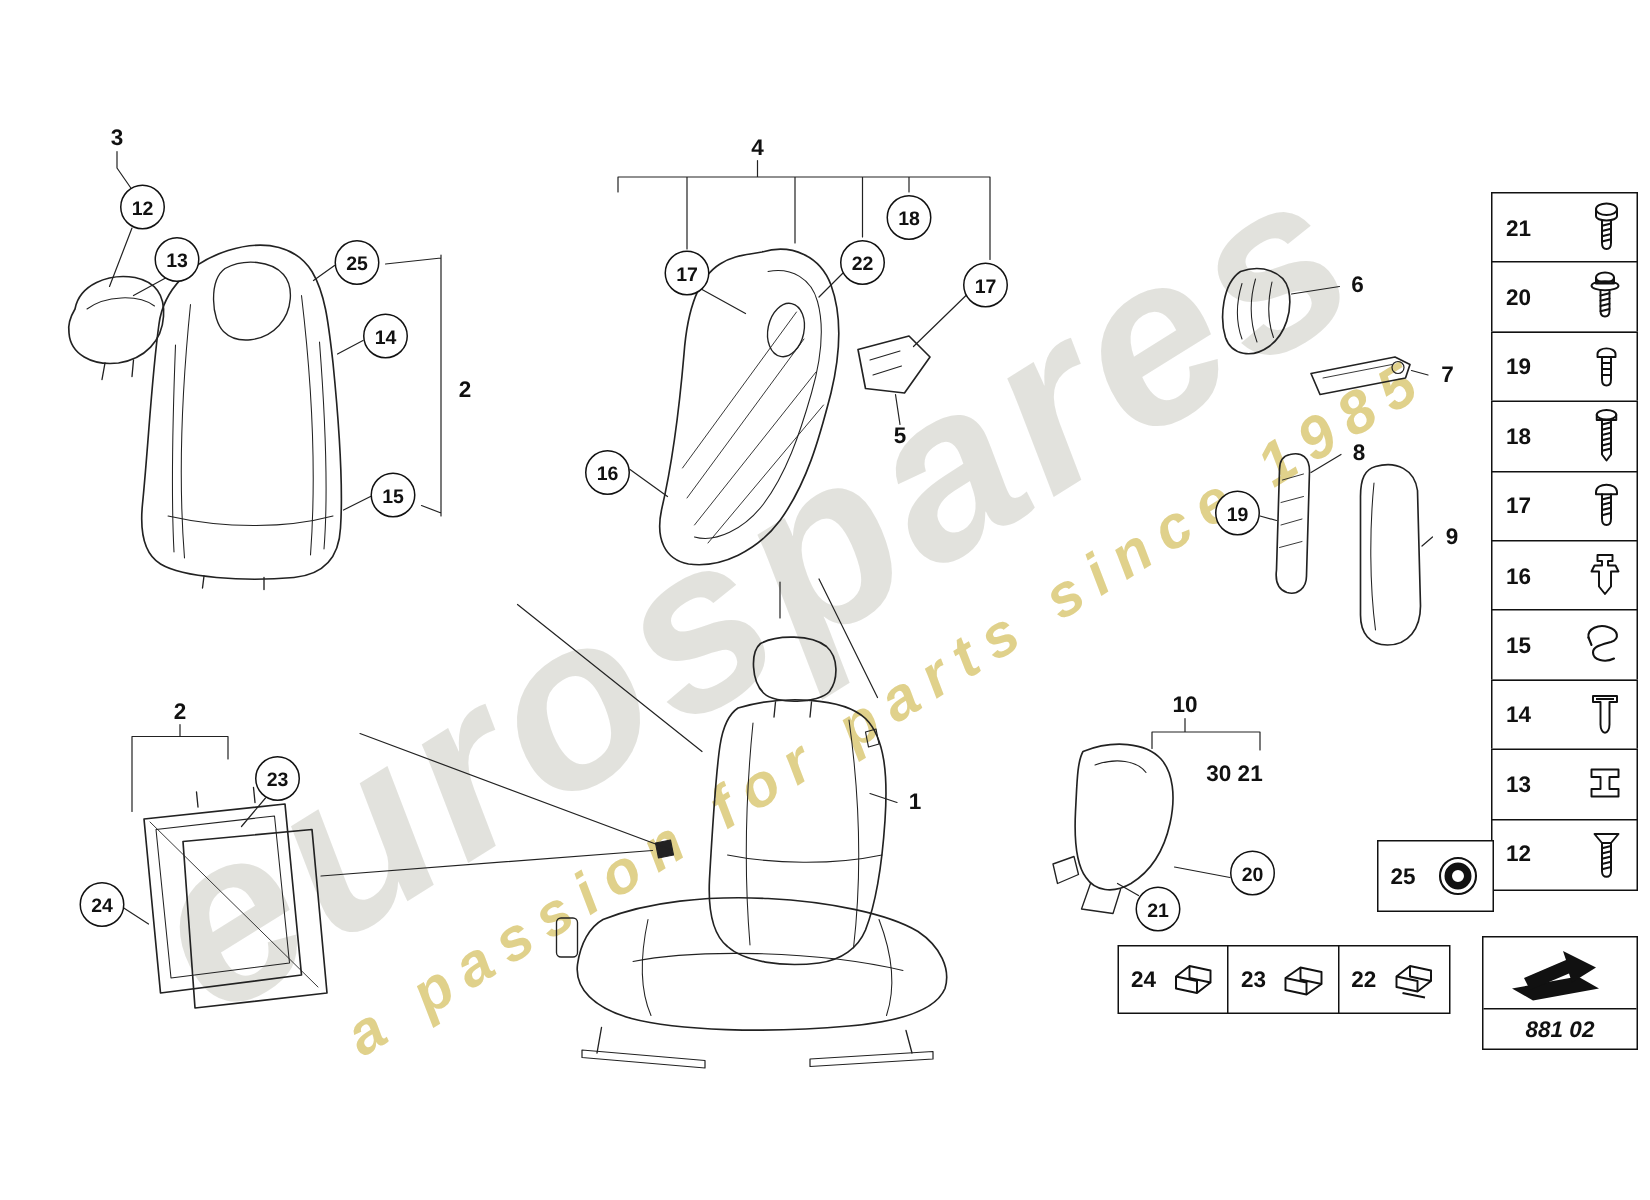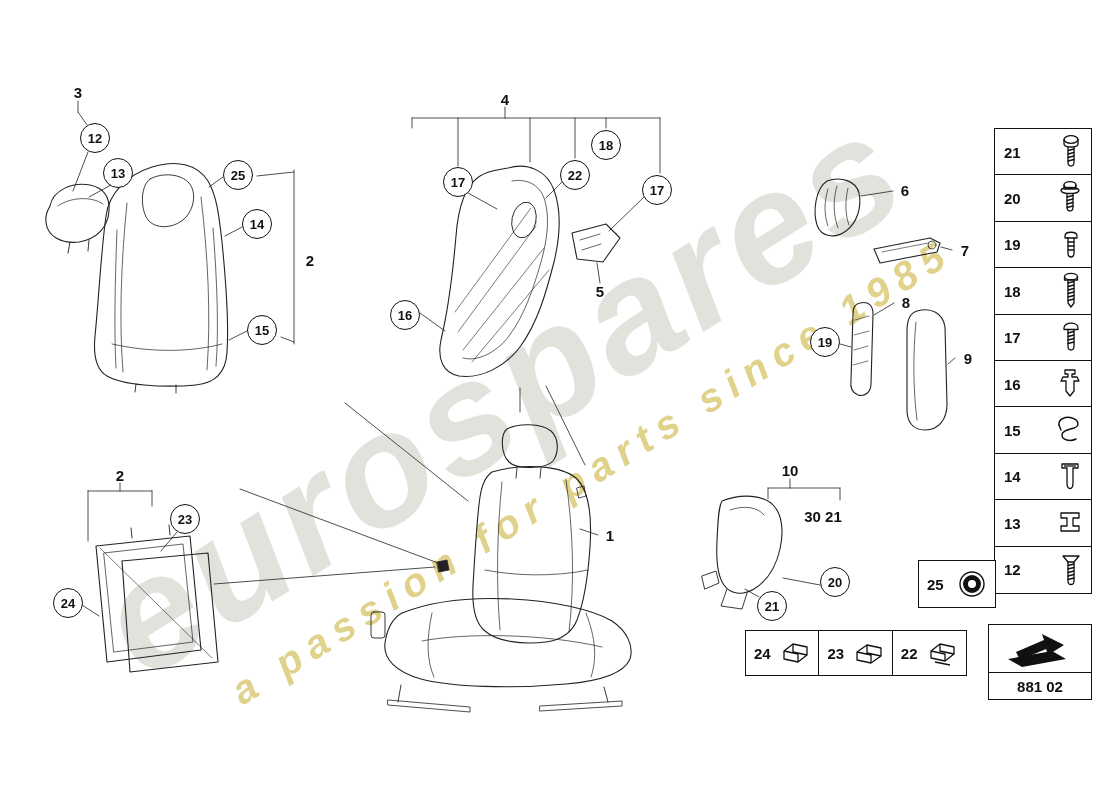--- a/index.html
+++ b/index.html
@@ -61,21 +61,21 @@
     padding:0 6px 0 8px; cursor:pointer;
   }
   .bbox + .bbox { margin-left:-1.6px; }
 
   .logobox {
     position:absolute; left:988px; top:624px; width:104px; height:76px;
     border:1.6px solid #111; background:#fff;
     display:flex; flex-direction:column;
   }
   .logobox .arrowarea { flex:1; display:flex; align-items:center; justify-content:center; border-bottom:1.6px solid #111; }
-  .logobox .code { height:26px; display:flex; align-items:center; justify-content:center; font-size:15px; font-weight:bold; color:#111; }
+  .logobox .code { height:26px; display:flex; align-items:center; justify-content:center; font-size:15px; font-weight:bold; color:#111;font-style:italic; }
 </style>
 </head>
 <body>
 
 <div class="stage">
 
   <div class="wm-brand">eurospares</div>
   <div class="wm-tag">a passion for parts since 1985</div>
 
   <svg class="art" width="1100" height="800" viewBox="0 0 1100 800">

